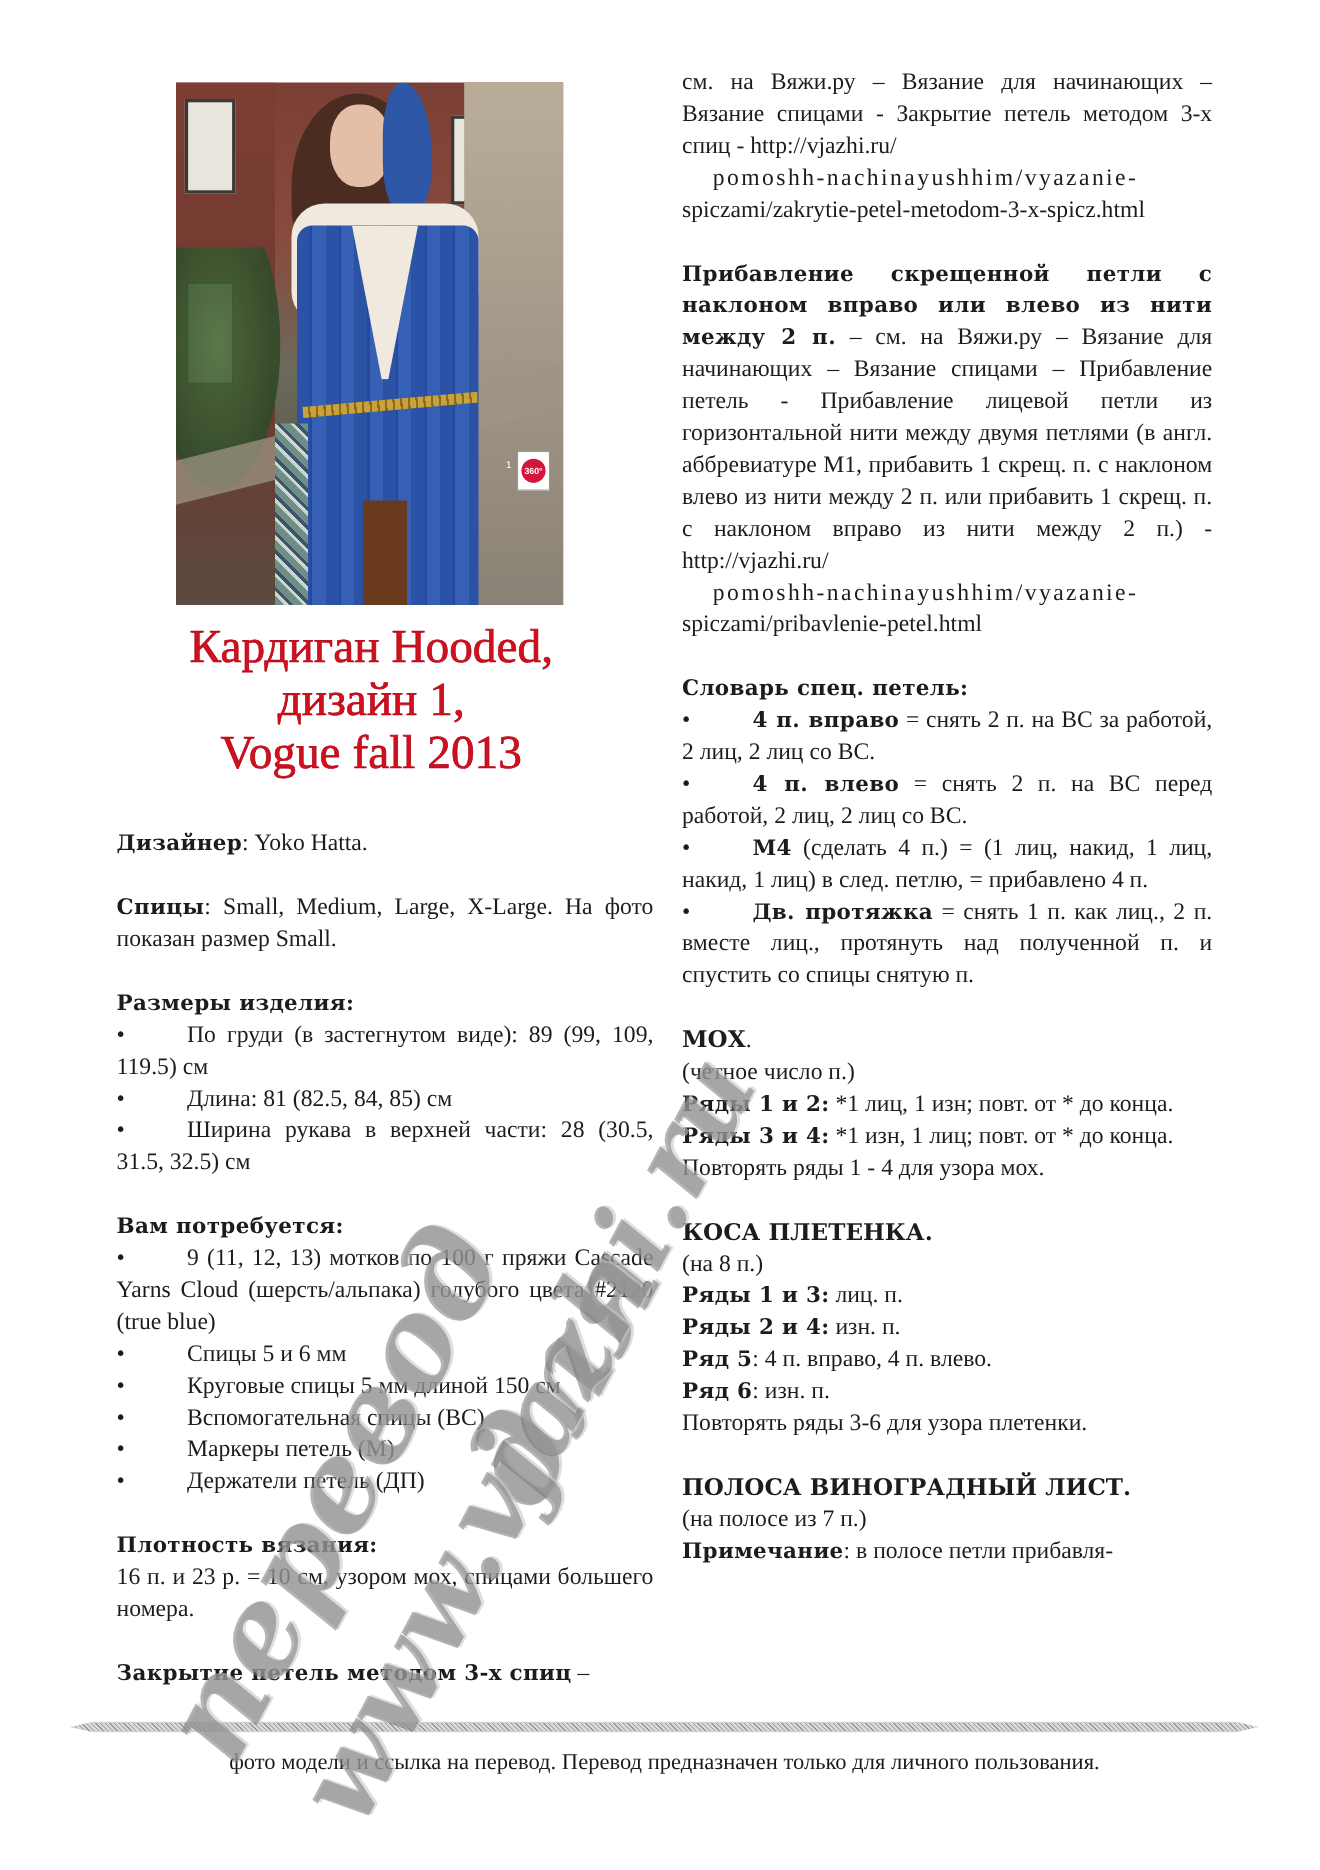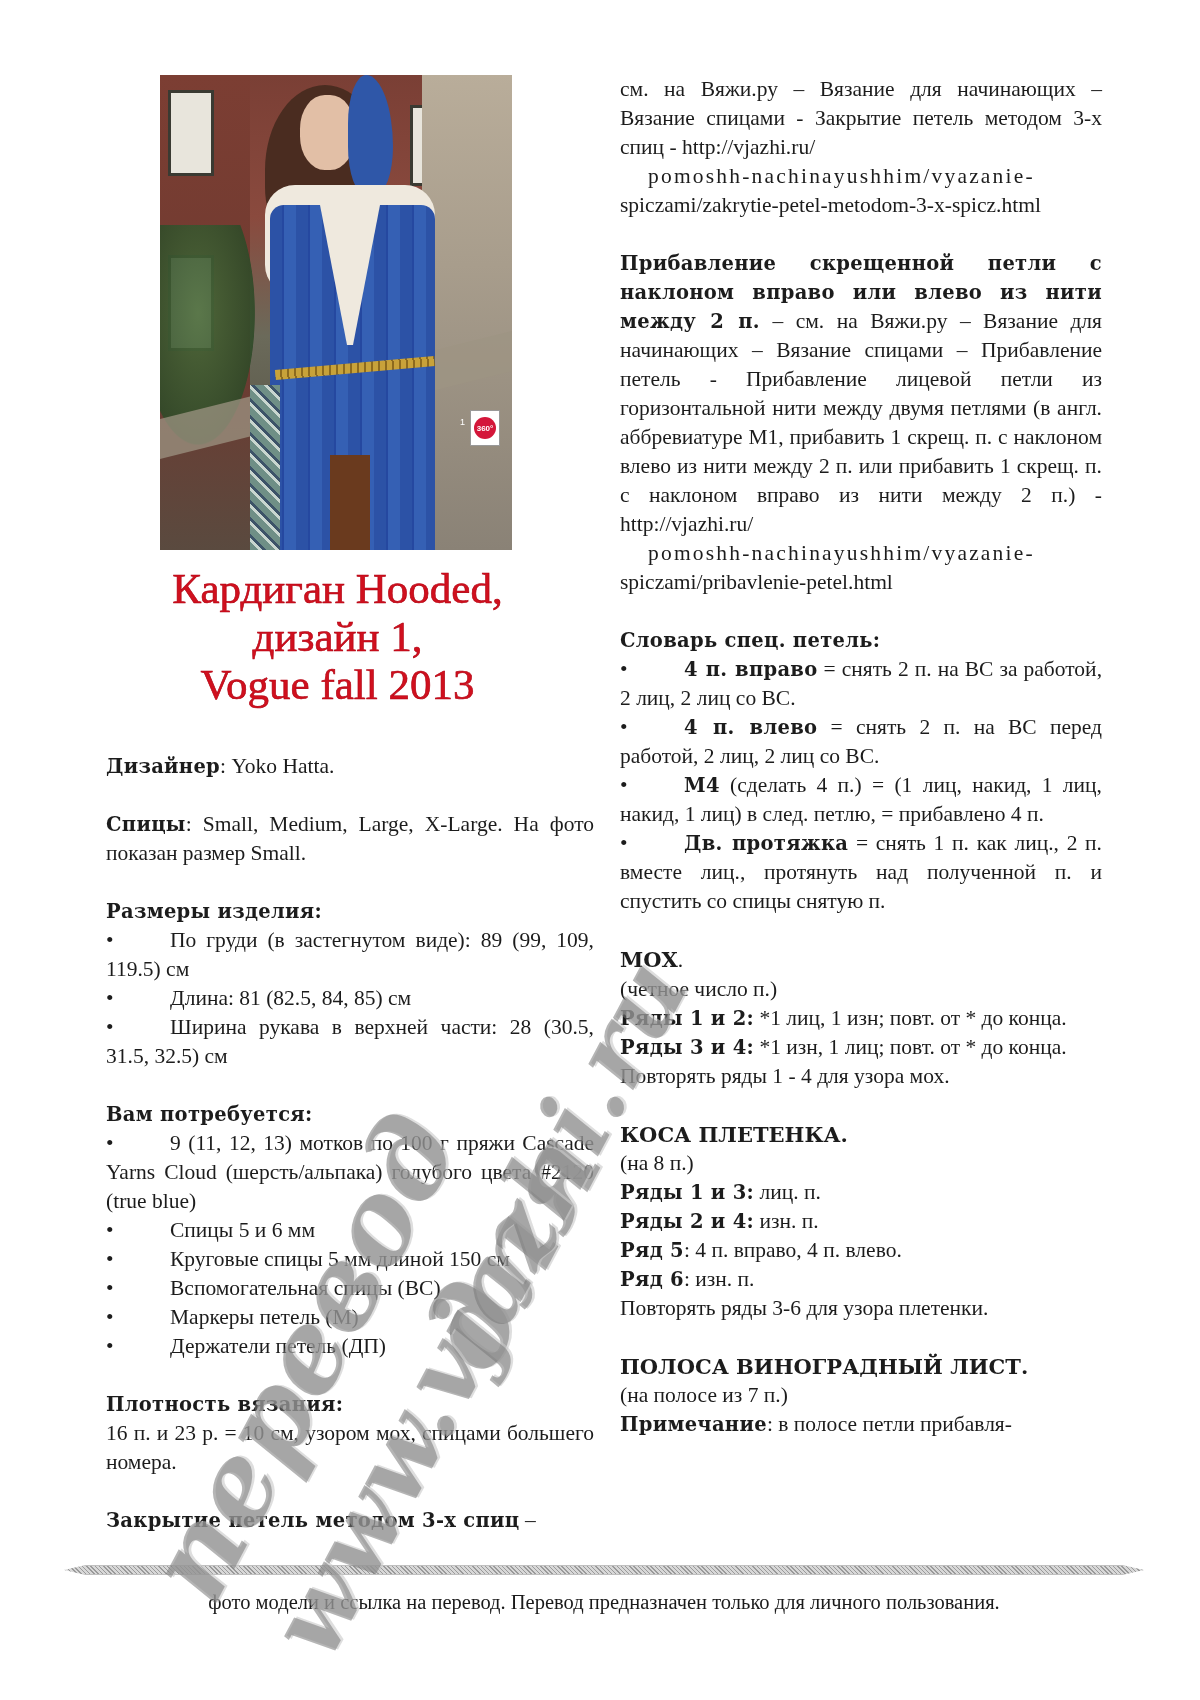--- a/index.html
+++ b/index.html
@@ -47,21 +47,21 @@
 
   
   .title { position:absolute; left:105px; top:565px; width:465px; text-align:center;
            font-family:"Liberation Serif","DejaVu Serif",serif; font-size:43px; line-height:48px;
            color:#d0101e; -webkit-text-stroke:0.6px #b00010; }
 
   
   .col { position:absolute; font-family:"Liberation Serif","DejaVu Serif",serif;
          font-size:21.5px; line-height:29px; text-align:justify; color:#1c1c1c; }
   .col.left { left:106px; top:752px; width:488px; }
-  .col.right { left:620px; top:75px; width:482px; }
+  .col.right { left:620px; top:60px; width:482px; }
   .col p { margin:0; }
   .b { font-family:"DejaVu Serif",serif; font-weight:bold; font-size:19.5px; letter-spacing:0.3px; }
   .gap { height:29px; }
   .bl { display:block; }
   .bul { display:inline-block; width:64px; }
   .spaced { letter-spacing:2.2px;margin-left:28px; }
   .caps { font-family:"DejaVu Serif",serif; font-weight:bold; font-size:21px; }
 
   
   .divider { position:absolute; left:64px; top:1565px; width:1080px; height:8px;

